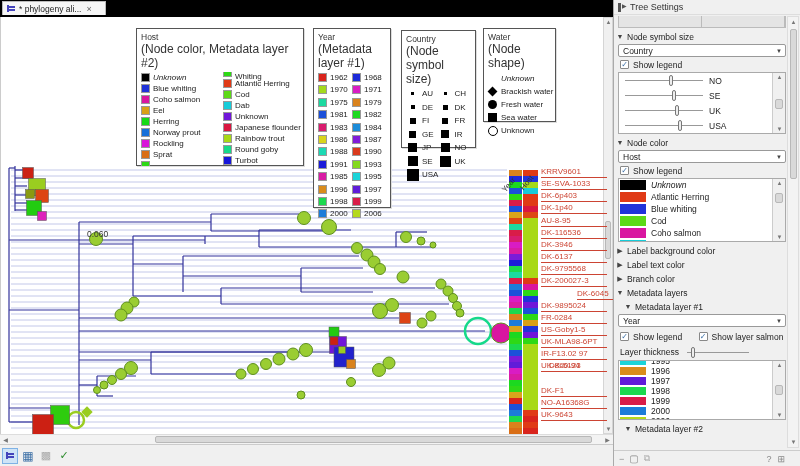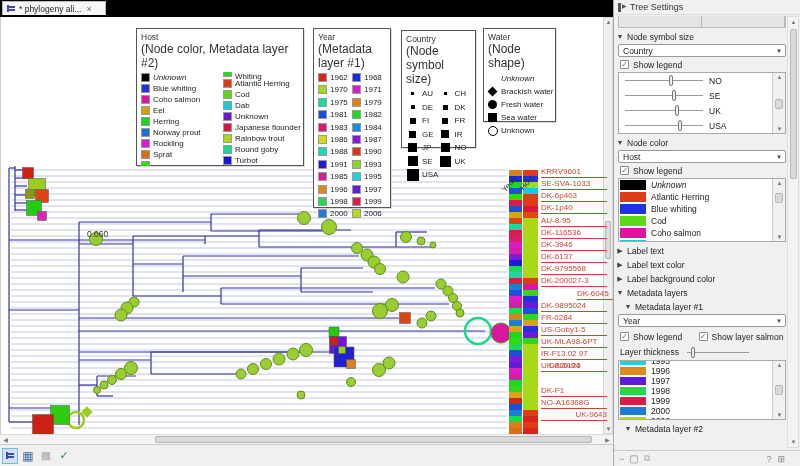--- a/index.html
+++ b/index.html
@@ -626,21 +626,21 @@
         <div class="leaf" style="top: 121.5px; margin-left: 36px;">DK-6045</div>
         <div class="leaf" style="top: 133.65px;">DK-9895024</div>
         <div class="leaf" style="top: 145.8px;">FR-0284</div>
         <div class="leaf" style="top: 157.95px;">US-Goby1-5</div>
         <div class="leaf" style="top: 170.1px;">UK-MLA98-6PT</div>
         <div class="leaf" style="top: 182.25px;">IR-F13.02 97</div>
         <div class="leaf" style="top: 194.4px;">UK-860-94</div>
         <div class="leaf" style="top: 194px; padding-left: 8px;">DK-5123</div>
         <div class="leaf" style="top: 218.7px;">DK-F1</div>
         <div class="leaf" style="top: 230.85px;">NO-A16368G</div>
-        <div class="leaf" style="top: 243px; text-align: right;">UK-9643</div>
+        <div class="leaf" style="top: 243px;">UK-9643</div>
       </div>
 
     <div class="sb" style="right:0; top:0; width:10px; height:417px;">
       <div class="sbarrow" style="top:0;">▲</div>
       <div class="sbthumb" style="left:1px; top:203px; width:6px; height:38px;"></div>
       <div class="sbarrow" style="bottom:0;">▼</div>
     </div>
   </div>
 
   <div id="hscroll">
@@ -758,29 +758,29 @@
         <div class="vscroll">
           <div class="sbarrow" style="top:0; right:1px;">▲</div>
           <div class="sbthumb" style="left:2px; top:14px; width:8px; height:10px;"></div>
           <div class="sbarrow" style="bottom:0; right:1px;">▼</div>
         </div>
       </div>
 
       <div id="collapsed-sections">
           <div class="sechead">
             <span class="tri">▶</span>
-            <span>Label text</span>
+            <span>Label background color</span>
           </div>
           <div class="sechead">
             <span class="tri">▶</span>
             <span>Label text color</span>
           </div>
           <div class="sechead">
             <span class="tri">▶</span>
-            <span>Label background color</span>
+            <span>Branch color</span>
           </div>
         </div>
 
       <div class="sechead">
         <span class="tri">▼</span>
         <span>Metadata layers</span>
       </div>
       <div class="sechead" style="margin-left:8px;">
         <span class="tri">▼</span>
         <span>Metadata layer #1</span>

